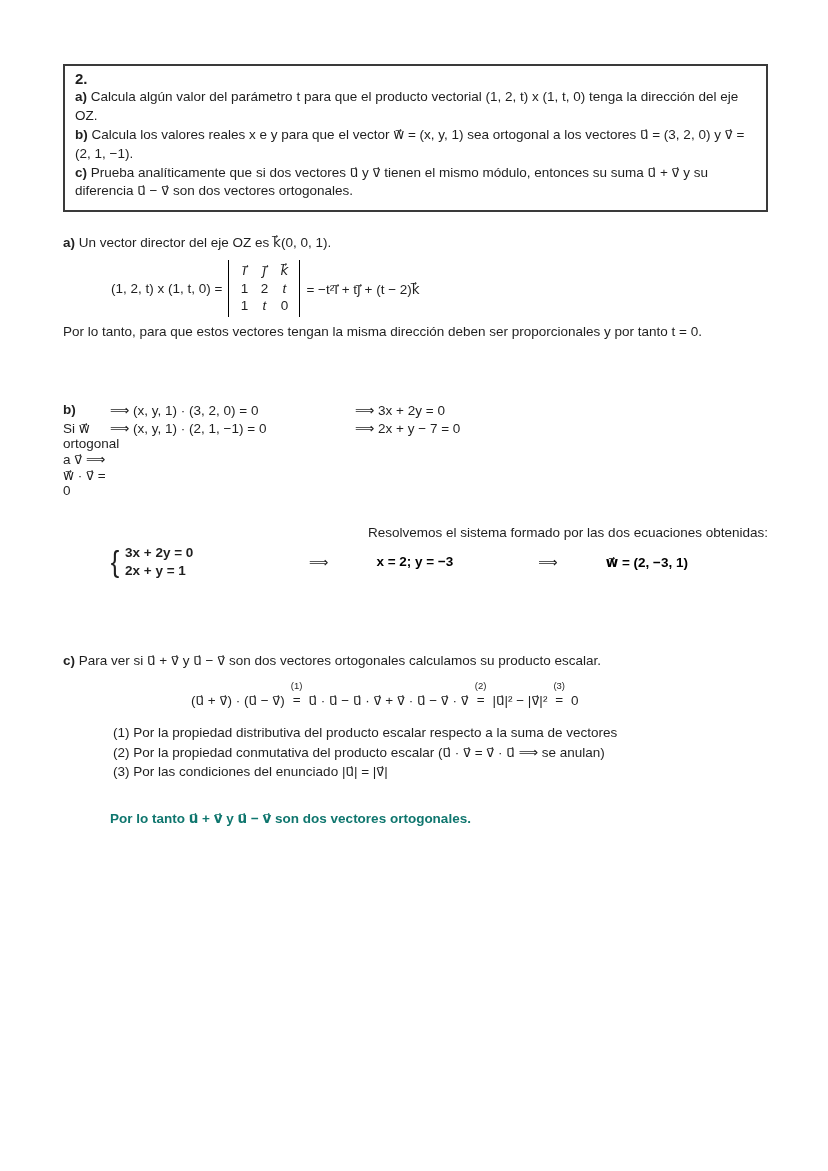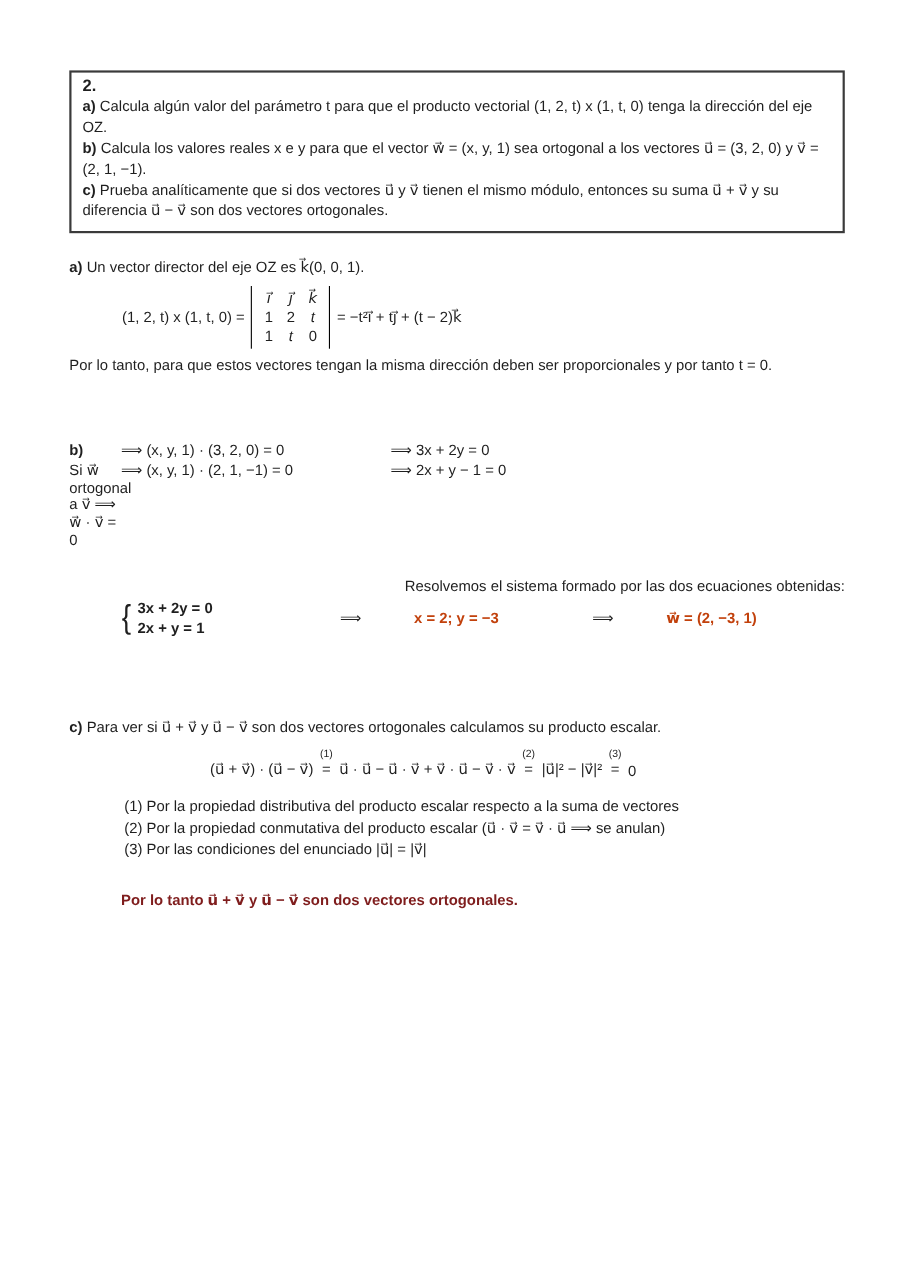--- a/index.html
+++ b/index.html
@@ -4,21 +4,21 @@
 <style>
   html,body{margin:0;padding:0;background:#ffffff;}
   body{
     width:828px;height:1171px;overflow:hidden;
     font-family:"Liberation Sans","DejaVu Sans",sans-serif;
     font-size:13.5px;color:#1f1f1f;
   }
   .page{box-sizing:border-box;width:828px;height:1171px;padding:64px 60px 40px 63px;background:#fff;}
   p{margin:0;line-height:1.4;}
   b{font-weight:bold;}
-  .blue{color:#c2410c;font-weight:bold;}
+  .blue{color:#000000;font-weight:bold;}
 
   .problem-box{border:2px solid #3a3a3a;padding:4px 10px 9px 10px;}
   .prob-number{font-weight:bold;font-size:15px;margin-bottom:1px;}
 
   .sec-a{margin-top:22px;}
   .det-line{display:flex;align-items:center;margin:7px 0 5px 48px;gap:6px;}
   .det{
     display:grid;grid-template-columns:repeat(3,20px);
     border-left:1.3px solid #000;border-right:1.3px solid #000;
     padding:2px 5px;text-align:center;line-height:1.3;
@@ -42,21 +42,21 @@
   .sec-c{margin-top:72px;}
   .c-eq{display:flex;align-items:flex-end;margin:10px 0 0 128px;gap:6px;}
   .eqstack{display:inline-flex;flex-direction:column;align-items:center;line-height:1;}
   .eqlbl{font-size:9.5px;margin-bottom:2px;}
   .eqsign{line-height:1.15;}
 
   .notes{margin:16px 0 0 50px;}
   .notes p{margin-bottom:1px;line-height:1.38;}
   .note-indent{margin-left:21px;}
 
-  .c-conclusion{margin:28px 0 0 47px;color:#7f1d1d;font-weight:bold;}
+  .c-conclusion{margin:28px 0 0 47px;color:#0f766e;font-weight:bold;}
 </style>
 </head>
 <body>
 
 <div class="page">
 
   <div class="problem-box">
     <div class="prob-number">2.</div>
     <p><b>a)</b><span> Calcula algún valor del parámetro t para que el producto vectorial (1, 2, t) x (1, t, 0) tenga la dirección del eje OZ.</span></p>
     <p><b>b)</b><span> Calcula los valores reales x e y para que el vector w⃗ = (x, y, 1) sea ortogonal a los vectores u⃗ = (3, 2, 0) y v⃗ = (2, 1, −1).</span></p>
@@ -84,21 +84,21 @@
   </div>
 
   <div class="sec-b">
     <div class="b-grid">
       <b>b)</b>
       <span>⟹ (x, y, 1) · (3, 2, 0) = 0</span>
       <span>⟹ 3x + 2y = 0</span>
       <span></span>
       <span>Si w⃗ ortogonal a v⃗ ⟹ w⃗ · v⃗ = 0</span>
       <span>⟹ (x, y, 1) · (2, 1, −1) = 0</span>
-      <span>⟹ 2x + y − 1 = 0</span>
+      <span>⟹ 2x + y − 7 = 0</span>
     </div>
     <p class="resolve">Resolvemos el sistema formado por las dos ecuaciones obtenidas:</p>
     <div class="system-row">
       <span class="brace">{</span>
       <div class="sys-eqs">
         <div>3x + 2y = 0</div>
         <div>2x + y = 1</div>
       </div>
       <span class="sys-arrow-1">⟹</span>
       <span class="sys-xy blue">x = 2; y = −3</span>

